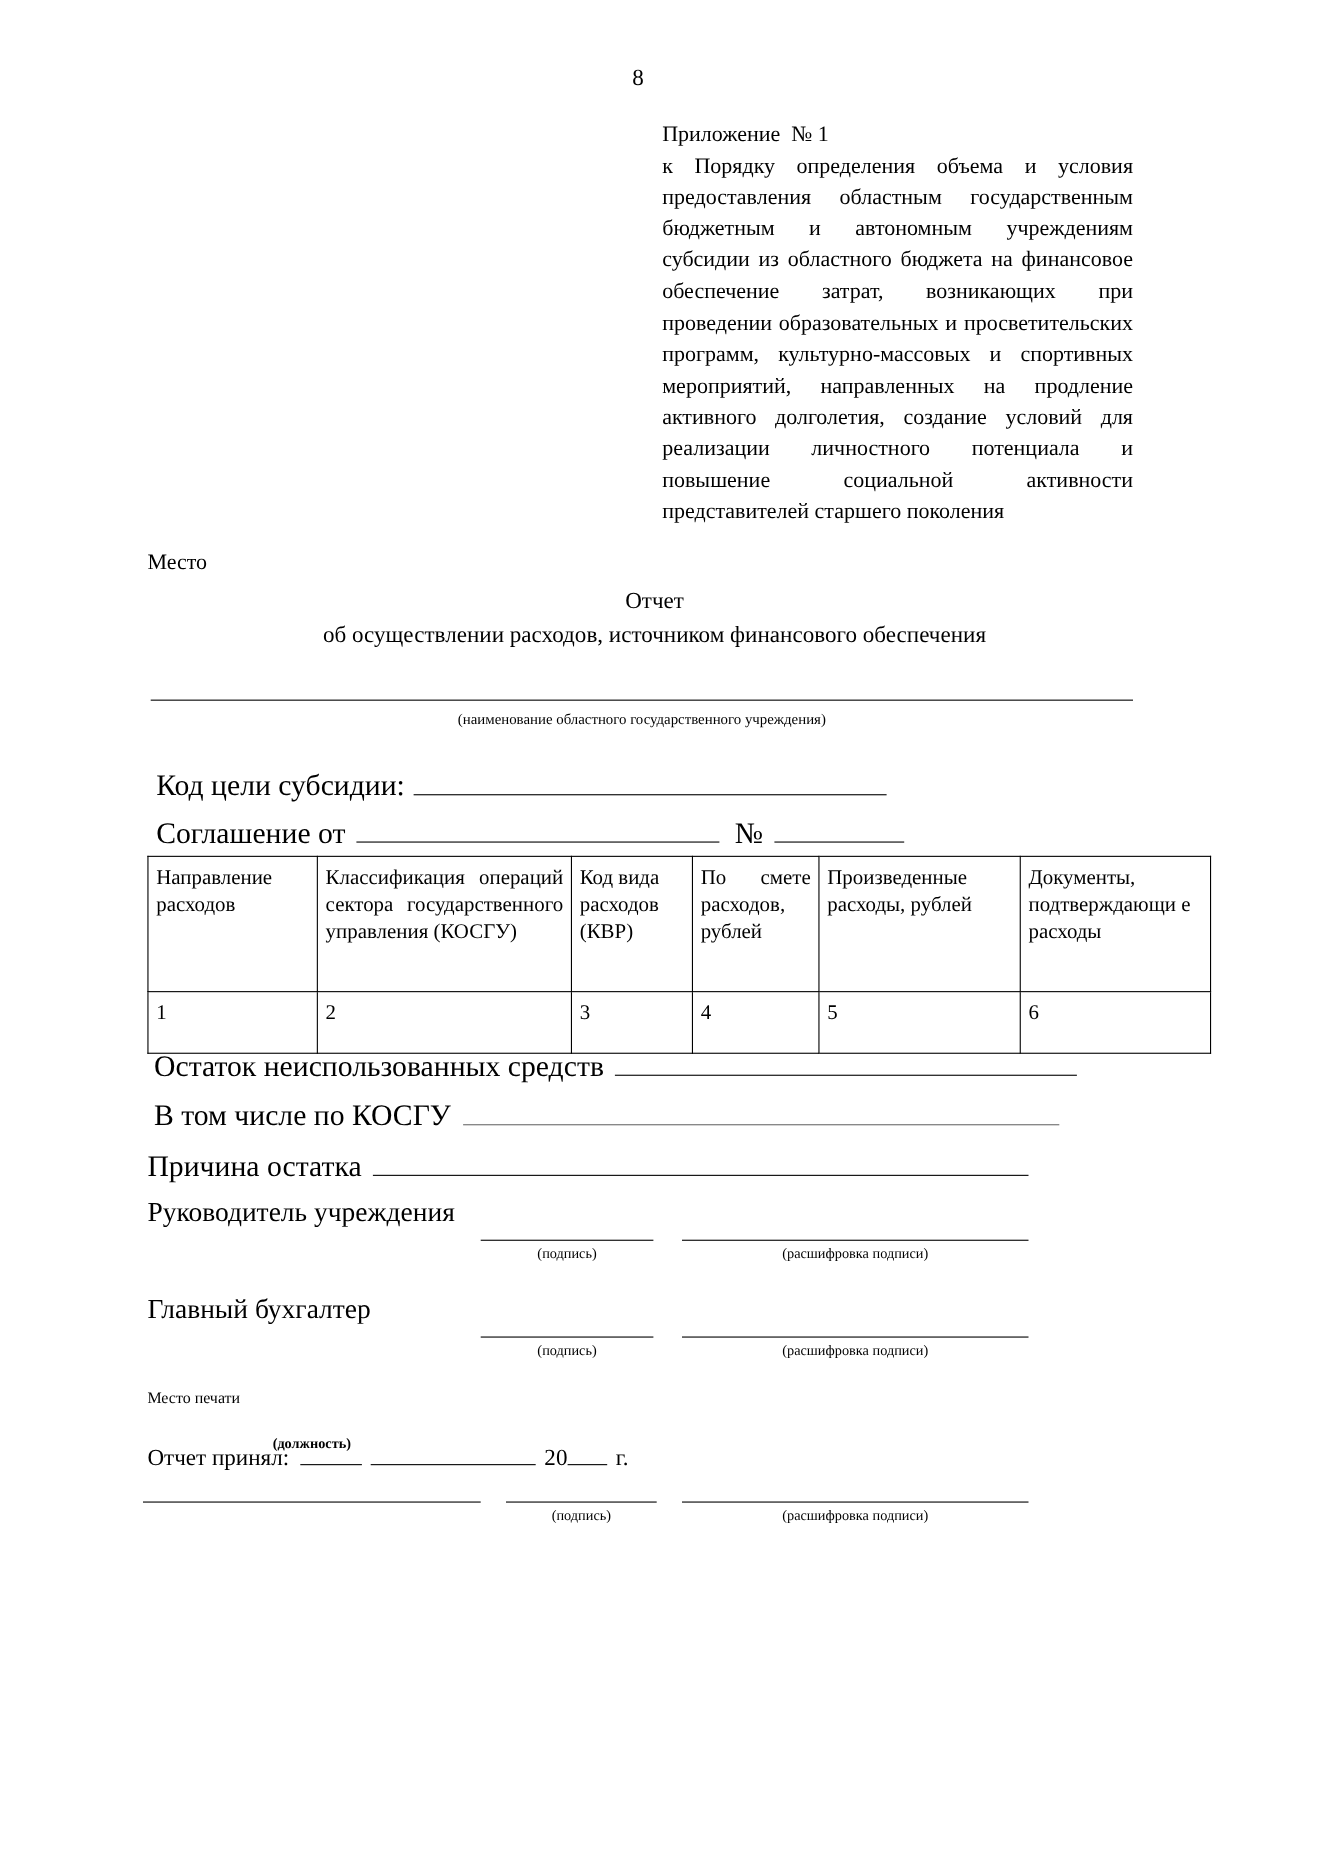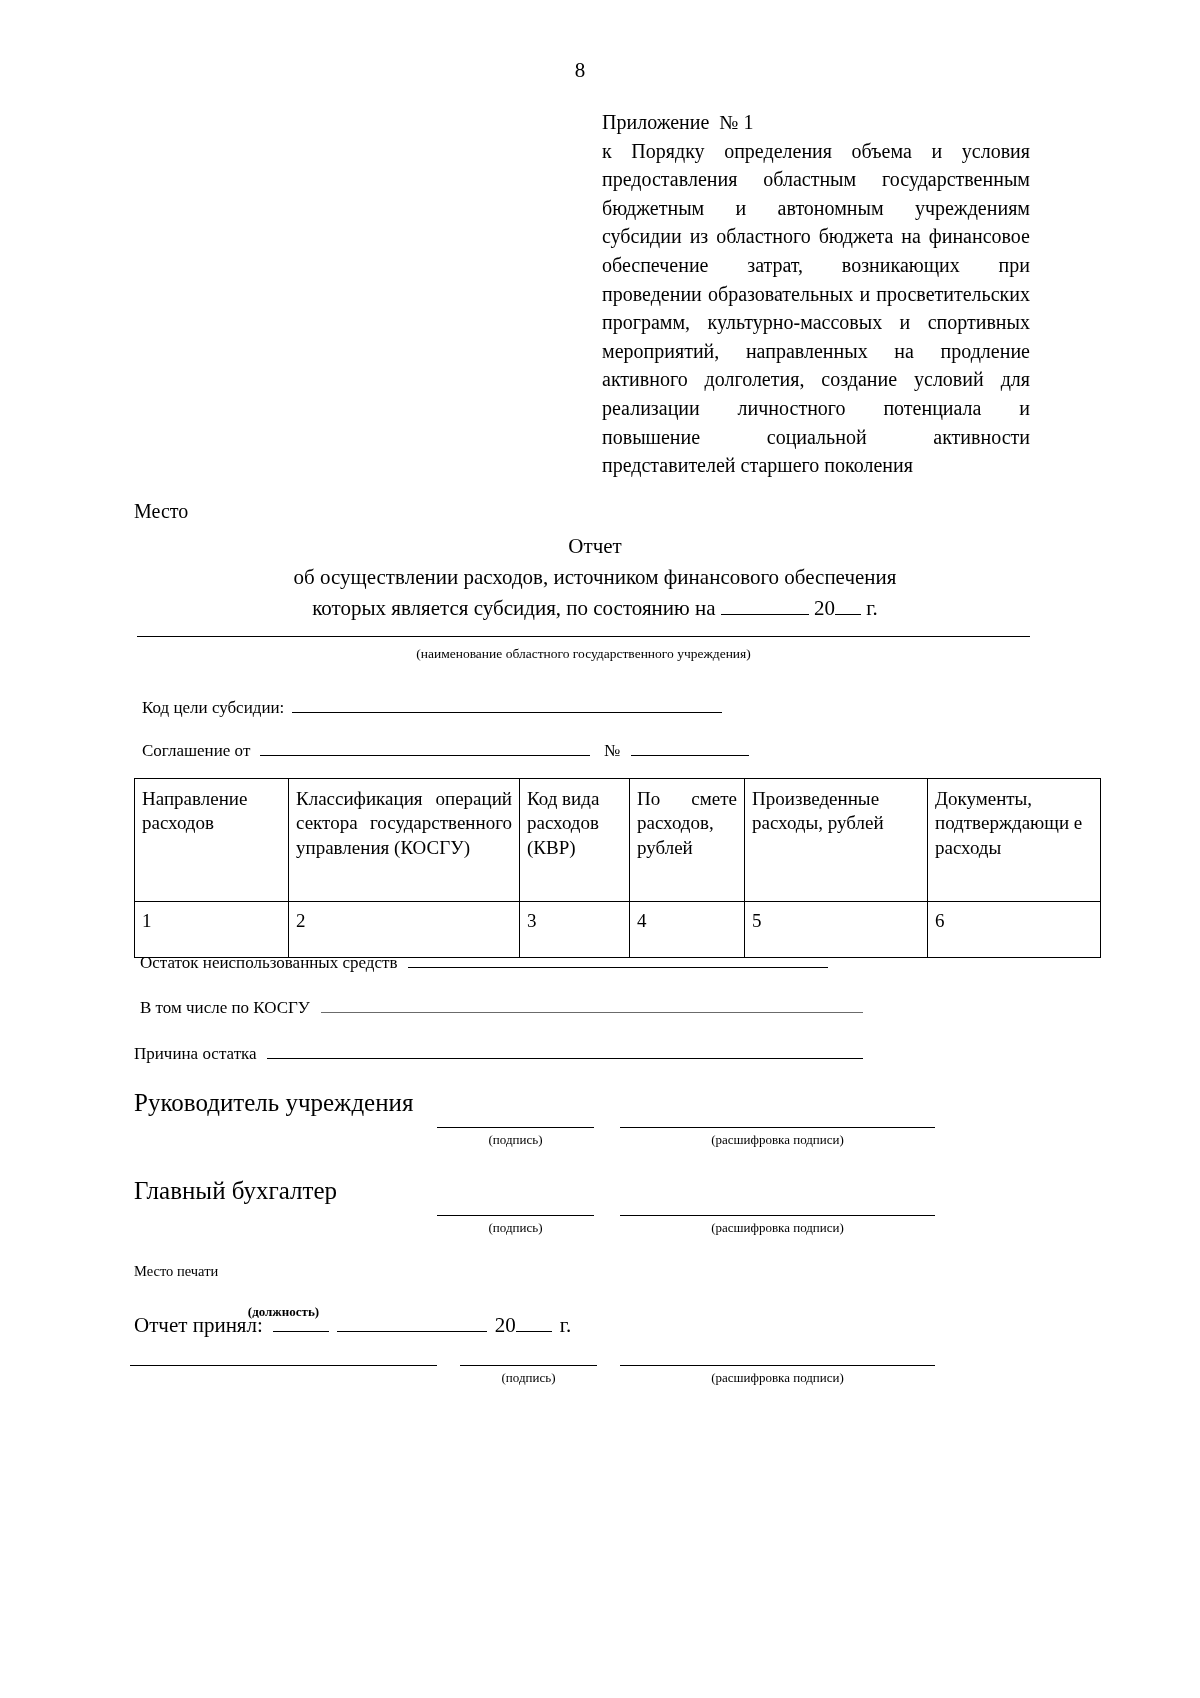--- a/index.html
+++ b/index.html
@@ -89,21 +89,21 @@
     top: 646px;
     left: 137px;
     width: 893px;
     text-align: center;
     font-size: 13.5px;
   }
 
   
   .field-row {
     position: absolute;
-    font-size: 17px;
+    font-size: 27px;
     white-space: nowrap;
   }
   .field-row .label { display: inline-block; }
   .fill {
     display: inline-block;
     border-bottom: 1.7px solid #000;
     vertical-align: baseline;
     height: 1em;
   }
 
@@ -214,26 +214,20 @@
   <div class="appendix-block">
     <div class="appendix-title">Приложение  № 1</div>
     <div class="appendix-body">к Порядку определения объема и условия предоставления областным государственным бюджетным и автономным учреждениям субсидии из областного бюджета на финансовое обеспечение затрат, возникающих при проведении образовательных и просветительских программ, культурно-массовых и спортивных мероприятий, направленных на продление активного долголетия, создание условий для реализации личностного потенциала и повышение социальной активности представителей старшего поколения</div>
   </div>
 
   <div class="forma-label">Место</div>
 
   <div class="doc-title">
     <div>Отчет</div>
     <div class="title-line2">об осуществлении расходов, источником финансового обеспечения</div>
-    <div class="title-line3">
-      <span>которых является субсидия, по состоянию на</span>
-      <span class="ul ul-88"></span>
-      <span>20</span><span class="ul ul-26"></span>
-      <span>г.</span>
-    </div>
   </div>
 
   <div class="inst-rule"></div>
   <div class="inst-caption">(наименование областного государственного учреждения)</div>
 
   <div class="field-row" id="row-code">
     <span class="label">Код цели субсидии:</span><span class="fill"></span>
   </div>
 
   <div class="field-row" id="row-agreement">

